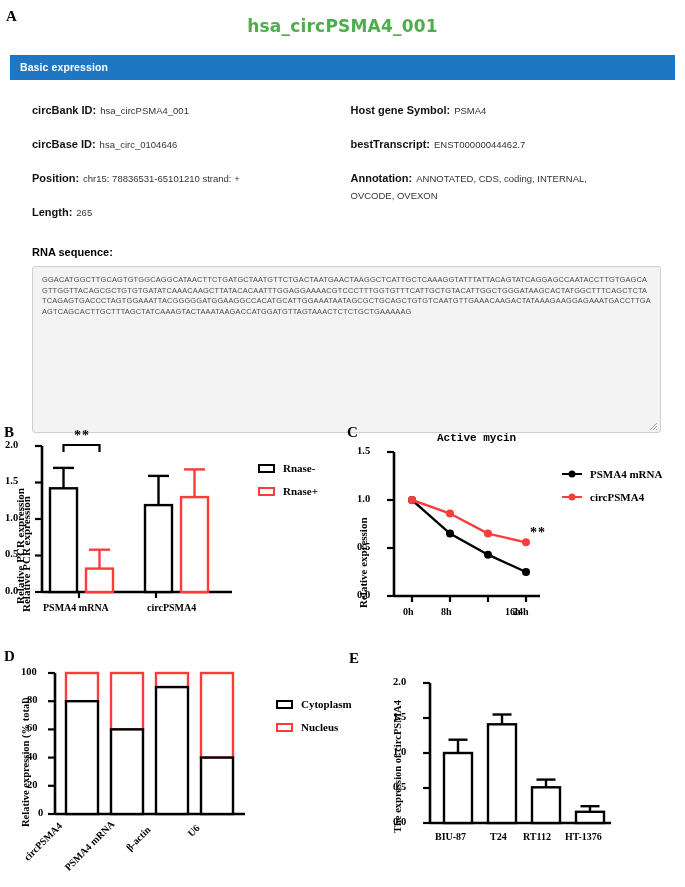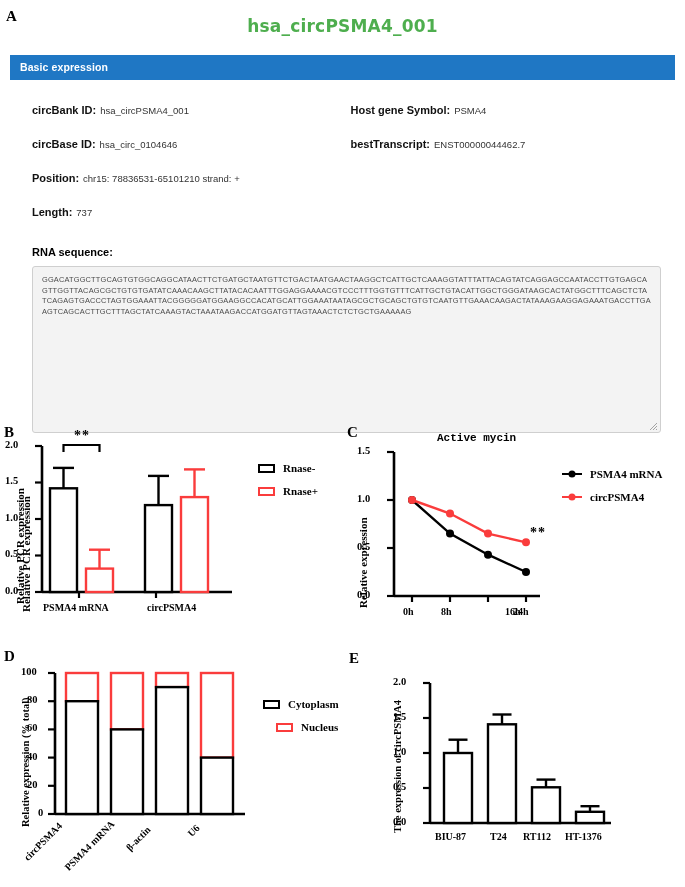--- a/index.html
+++ b/index.html
@@ -200,29 +200,32 @@
       <div class="info-row">
         <span class="k">circBank ID:</span><span class="v">hsa_circPSMA4_001</span>
       </div>
       <div class="info-row">
         <span class="k">circBase ID:</span><span class="v">hsa_circ_0104646</span>
       </div>
       <div class="info-row">
         <span class="k">Position:</span><span class="v">chr15: 78836531-65101210 strand: +</span>
       </div>
       <div class="info-row">
-        <span class="k">Length:</span><span class="v">737</span>
+        <span class="k">Length:</span><span class="v">265</span>
       </div>
     </div>
     <div class="info-col right">
       <div class="info-row">
         <span class="k">Host gene Symbol:</span><span class="v">PSMA4</span>
       </div>
       <div class="info-row">
         <span class="k">bestTranscript:</span><span class="v">ENST00000044462.7</span>
+      </div>
+      <div class="info-row" style="padding-right:46px;">
+        <span class="k">Annotation:</span><span class="v">ANNOTATED, CDS, coding, INTERNAL, OVCODE, OVEXON</span>
       </div>
     </div>
   </div>
 
   <div class="seq-label">RNA sequence:</div>
   <div class="seq-box">
     <div class="seq-text">GGACATGGCTTGCAGTGTGGCAGGCATAACTTCTGATGCTAATGTTCTGACTAATGAACTAAGGCTCATTGCTCAAAGGTATTTATTACAGTATCAGGAGCCAATACCTTGTGAGCAGTTGGTTACAGCGCTGTGTGATATCAAACAAGCTTATACACAATTTGGAGGAAAACGTCCCTTTGGTGTTTCATTGCTGTACATTGGCTGGGATAAGCACTATGGCTTTCAGCTCTATCAGAGTGACCCTAGTGGAAATTACGGGGGATGGAAGGCCACATGCATTGGAAATAATAGCGCTGCAGCTGTGTCAATGTTGAAACAAGACTATAAAGAAGGAGAAATGACCTTGAAGTCAGCACTTGCTTTAGCTATCAAAGTACTAAATAAGACCATGGATGTTAGTAAACTCTCTGCTGAAAAAG</div>
     <div class="seq-grip">
       <svg width="10" height="10" viewBox="0 0 10 10" aria-hidden="true">
         <path d="M9,2 L2,9 M9,5 L5,9 M9,8 L8,9" stroke="#9a9a9a" stroke-width="0.9" fill="none"></path>
@@ -396,21 +399,21 @@
   <div class="tick-label" style="left:27px; top:96px;">40</div>
   <div class="tick-label" style="left:27px; top:67px;">60</div>
   <div class="tick-label" style="left:27px; top:39px;">80</div>
   <div class="tick-label" style="left:21px; top:11px;">100</div>
 
   <div class="cat-label" style="left:47px; top:166px; transform-origin:left top; transform:rotate(-45deg) translate(-42px, 6px);">circPSMA4</div>
   <div class="cat-label" style="left:92px; top:166px; transform-origin:left top; transform:rotate(-45deg) translate(-52px, 10px);">PSMA4 mRNA</div>
   <div class="cat-label" style="left:145px; top:166px; transform-origin:left top; transform:rotate(-45deg) translate(-32px, 2px);">β-actin</div>
   <div class="cat-label" style="left:198px; top:166px; transform-origin:left top; transform:rotate(-45deg) translate(-16px, -2px);">U6</div>
 
-  <div class="legend-row" style="left:263px; top:43px;justify-content:space-between;">
+  <div class="legend-row" style="left:276px; top:43px;justify-content:space-between;">
     <span class="legend-key-bar"></span>
     <span class="legend-text">Cytoplasm</span>
   </div>
   <div class="legend-row" style="left:276px; top:66px;align-items:center;">
     <span class="legend-key-bar red"></span>
     <span class="legend-text">Nucleus</span>
   </div>
 </div>
 <div class="axis-title" style="left:20px; top:827px; font-size:10.5px; transform-origin:0 0; transform:rotate(-90deg);">Relative expression (% total)</div>
 

